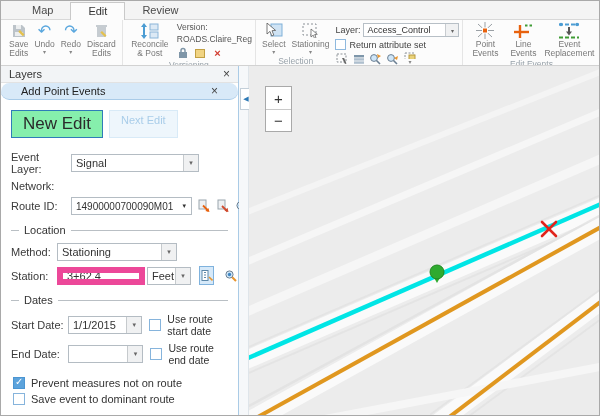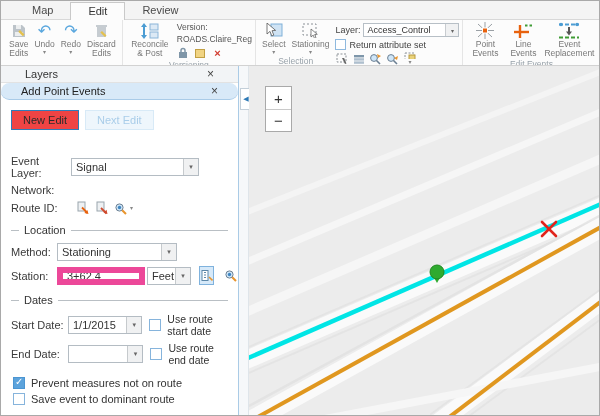--- a/index.html
+++ b/index.html
@@ -40,26 +40,26 @@
   .cbx { width:11px; height:11px; border:1px solid #8fb9de; background:#fff; flex:none; position:relative; }
   .red-x { color:#d23b2f; font-weight:bold; font-size:11px; }
 
   
   .main { flex:1; display:flex; min-height:0; }
 
   
   .panel { width:238px; flex:none; background:#fff; border-right:1px solid #aacbe6;
            display:flex; flex-direction:column; font-size:11px; }
   .ph1 { height:17px; flex:none; background:#f2f4f6; border-bottom:1px solid #e2e2e2;
-         display:flex; align-items:center; padding:0 24px; color:#333; }
+         display:flex; align-items:center; padding:0 8px; color:#333; }
   .ph2 { height:17px; flex:none; background:#d8e9f8; border-bottom:1px solid #a9cbe8;
          display:flex; align-items:center; padding:0 20px; color:#222;border-radius:9px; }
   .xclose { margin-left:auto; color:#444; font-size:12px; cursor:default; }
   .btnrow { display:flex; gap:6px; margin:10px 10px 4px; }
-  .btn-primary { background:#ef4444; border:1px solid #2f7cb8; color:#2b2b2b; font-size:11px;
+  .btn-primary { background:#86efac; border:1px solid #2f7cb8; color:#2b2b2b; font-size:17px;
                  padding:3px 11px; cursor:default;text-align:right; }
   .btn-disabled { background:#eef6fc; border:1px solid #d8eaf7; color:#a9cde9; font-size:11px;
                   padding:3px 11px; cursor:default; }
   .frow { display:flex; align-items:center; margin:5px 10px 0; }
   .frow label { color:#3a3a3a; flex:none; }
   .lw58 { width:60px; } .lw44 { width:46px; } .lw55 { width:57px; }
   .combo { display:flex; align-items:center; border:1px solid #b4bcc3; background:#fff; height:18px; }
   .combo .val { flex:1; padding:0 4px; color:#333; white-space:nowrap; overflow:hidden; }
   .combo .arr { width:15px; align-self:stretch; background:#f0f1f2; border-left:1px solid #c6cacd;
                 display:flex; align-items:center; justify-content:center; font-size:7px; color:#666; }
@@ -317,34 +317,38 @@
       <div class="ph2">
         <span>Add Point Events</span>
         <span class="xclose">×</span>
       </div>
 
       <div class="btnrow">
         <span class="btn-primary">New Edit</span>
         <span class="btn-disabled">Next Edit</span>
       </div>
 
-      <div class="frow" style="margin-top:21px">
+      <div class="frow" style="margin-top:9px">
         <label class="lw58">Event Layer:</label>
         <div class="combo w128">
           <span class="val">Signal</span>
           <span class="arr">▾</span>
         </div>
       </div>
 
       <div class="frow">
         <label class="lw58">Network:</label>
       </div>
 
       <div class="frow">
         <label class="lw58">Route ID:</label>
+        <div class="combo w130">
+          <span class="val" style="font-size:10px">14900000700090M01</span>
+          <span class="arr-plain">▾</span>
+        </div>
         <span class="icon-btn">
           <svg width="14" height="14">
               <rect x="2" y="1" width="7" height="9" fill="#eef1f3" stroke="#9aa5ad"></rect>
               <path d="M6,6.5 l5.5,5.5" stroke="#e8620e" stroke-width="1.8"></path>
               <path d="M12.5,13 l-4.2,-1 3,-3 z" fill="#e8620e"></path>
             </svg>
         </span>
         <span class="icon-btn">
           <svg width="14" height="14">
               <rect x="2" y="1" width="7" height="9" fill="#eef1f3" stroke="#9aa5ad"></rect>

